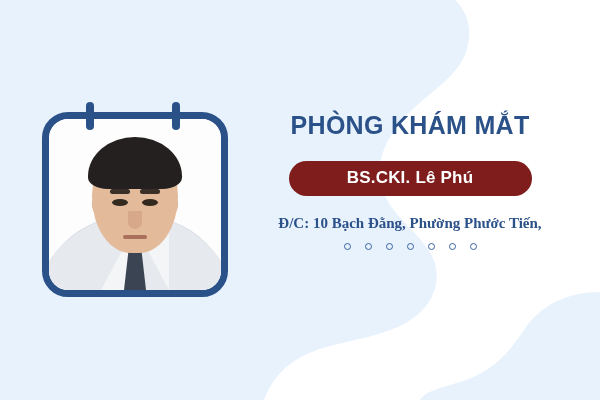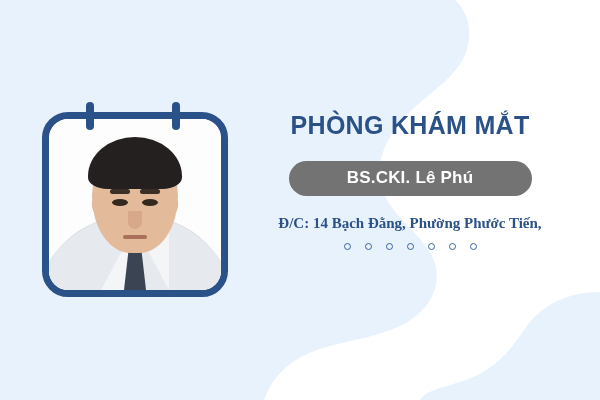--- a/index.html
+++ b/index.html
@@ -206,21 +206,21 @@
     font-size: 25px;
     letter-spacing: 0.3px;
     color: #2B5189;
     line-height: 1.1;
     margin: 0;
     white-space: nowrap;
   }
   #doctor-pill {
     display: inline-block;
     margin-top: 21px;
-    background: #737373;
+    background: #7f1d1d;
     color: #ffffff;
     font-family: "Liberation Sans", sans-serif;
     font-weight: bold;
     font-size: 17px;
     padding: 7px 0 8px 0;
     width: 243px;
     border-radius: 18px;
     letter-spacing: 0.2px;
   }
   #address {
@@ -294,21 +294,21 @@
   </div>
   <div class="tab" id="tab-left"></div>
   <div class="tab" id="tab-right"></div>
 
   <div id="content">
     <div id="clinic-title">PHÒNG KHÁM MẮT</div>
 
     <div id="doctor-pill">BS.CKI. Lê Phú</div>
 
     <div id="address">
-      <div>Đ/C: 14 Bạch Đằng, Phường Phước Tiến,</div>
+      <div>Đ/C: 10 Bạch Đằng, Phường Phước Tiến,</div>
     </div>
 
     <div id="dots">
         <span class="dot"></span>
         <span class="dot"></span>
         <span class="dot"></span>
         <span class="dot"></span>
         <span class="dot"></span>
         <span class="dot"></span>
         <span class="dot"></span>

